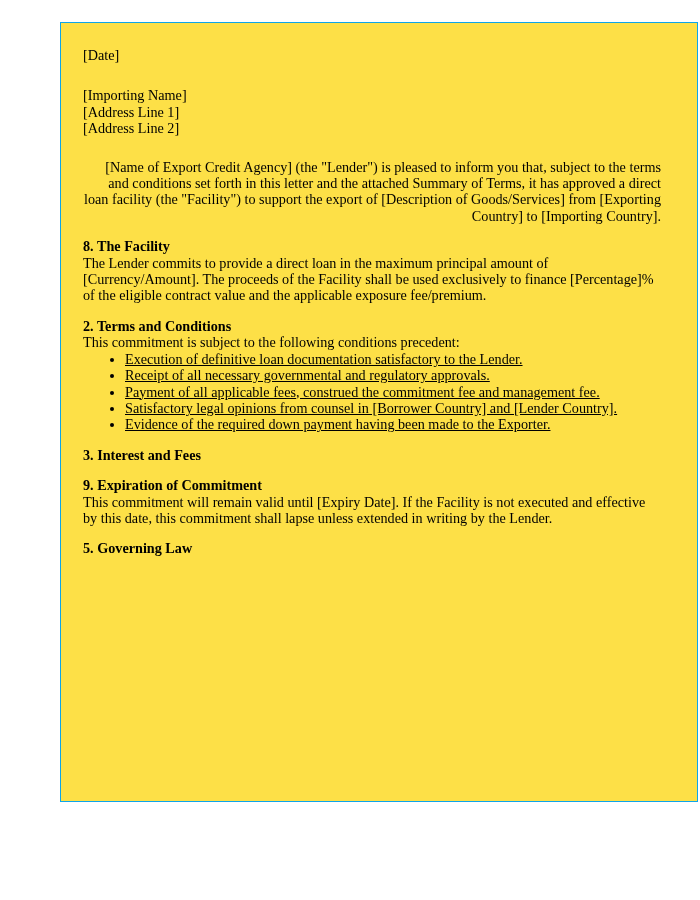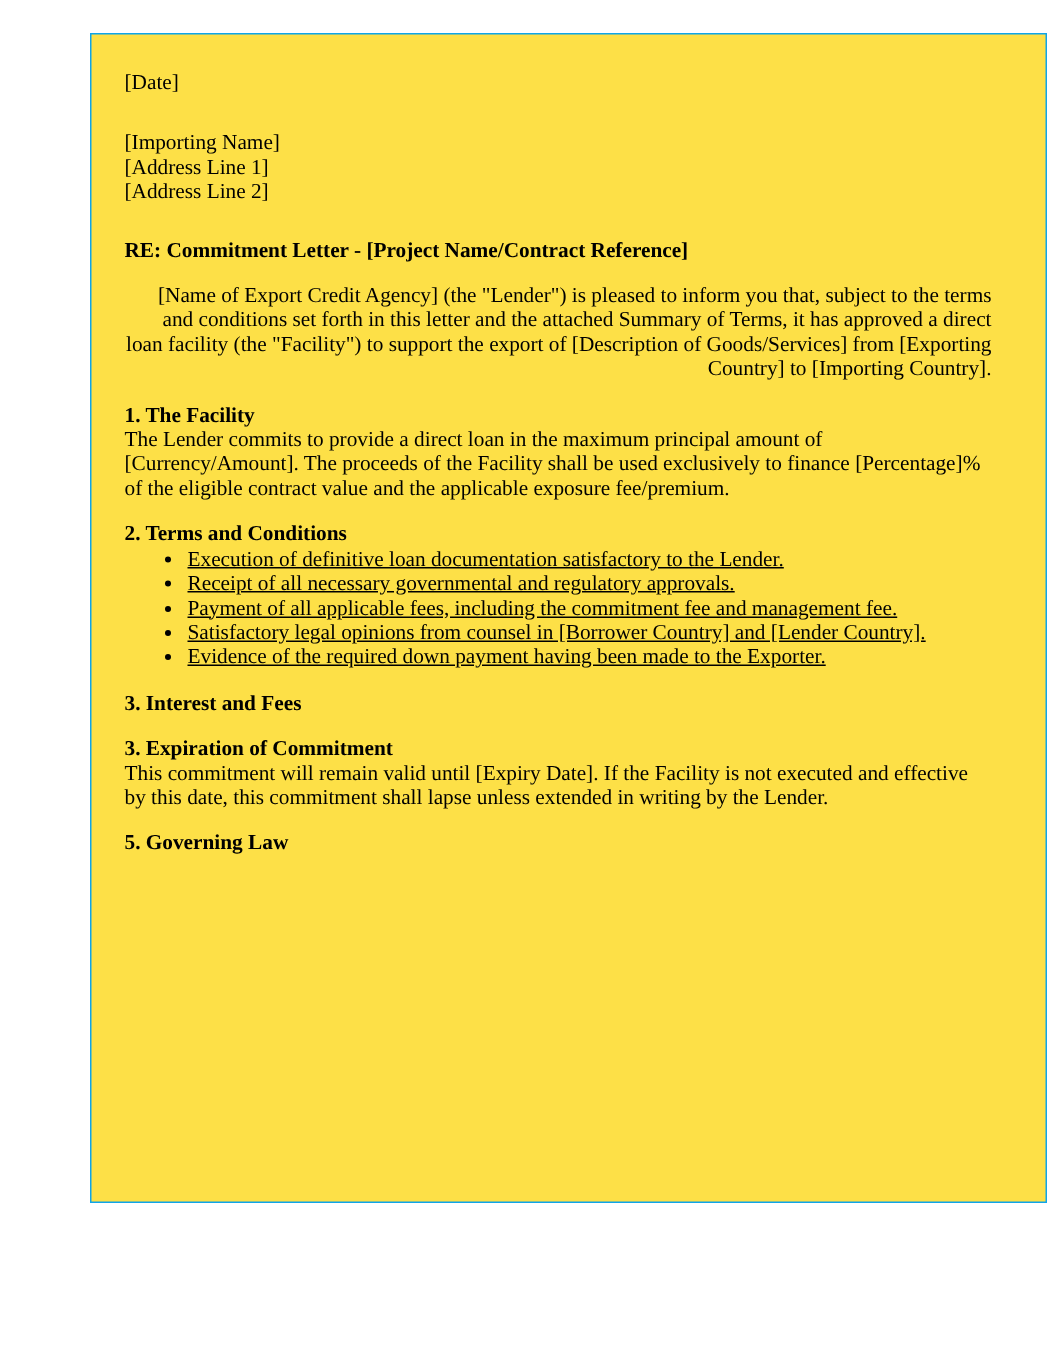--- a/index.html
+++ b/index.html
@@ -91,48 +91,48 @@
     <div class="date-block">
       <span class="para">[Date]</span>
     </div>
 
     <div class="addr-block">
       <span class="addr-line">[Importing Name]</span>
       <span class="addr-line">[Address Line 1]</span>
       <span class="addr-line">[Address Line 2]</span>
     </div>
 
-    <div class="re-line">RE: Commitment Letter - [Project Name/Contract Reference]</div>
 
 
     <div class="block">[Name of Export Credit Agency] (the "Lender") is pleased to inform you that, subject to the terms and conditions set forth in this letter and the attached Summary of Terms, it has approved a direct loan facility (the "Facility") to support the export of [Description of Goods/Services] from [Exporting Country] to [Importing Country].</div>
 
     <div class="section">
-      <span class="heading">1. The Facility</span>
+      <span class="heading">8. The Facility</span>
       <span class="para">The Lender commits to provide a direct loan in the maximum principal amount of [Currency/Amount]. The proceeds of the Facility shall be used exclusively to finance [Percentage]% of the eligible contract value and the applicable exposure fee/premium.</span>
     </div>
 
     <div class="block-tight">
       <span class="heading">2. Terms and Conditions</span>
+      <span class="para">This commitment is subject to the following conditions precedent:</span>
     </div>
 
     <ul class="bullets">
       <li>Execution of definitive loan documentation satisfactory to the Lender.</li>
       <li>Receipt of all necessary governmental and regulatory approvals.</li>
-      <li>Payment of all applicable fees, including the commitment fee and management fee.</li>
+      <li>Payment of all applicable fees, construed the commitment fee and management fee.</li>
       <li>Satisfactory legal opinions from counsel in [Borrower Country] and [Lender Country].</li>
       <li>Evidence of the required down payment having been made to the Exporter.</li>
     </ul>
 
     <div class="section">
       <span class="heading">3. Interest and Fees</span>
     </div>
 
     <div class="section">
-      <span class="heading">3. Expiration of Commitment</span>
+      <span class="heading">9. Expiration of Commitment</span>
       <span class="para">This commitment will remain valid until [Expiry Date]. If the Facility is not executed and effective by this date, this commitment shall lapse unless extended in writing by the Lender.</span>
     </div>
 
     <div class="section">
       <span class="heading">5. Governing Law</span>
     </div>
 
   </div>
 </div>
 

